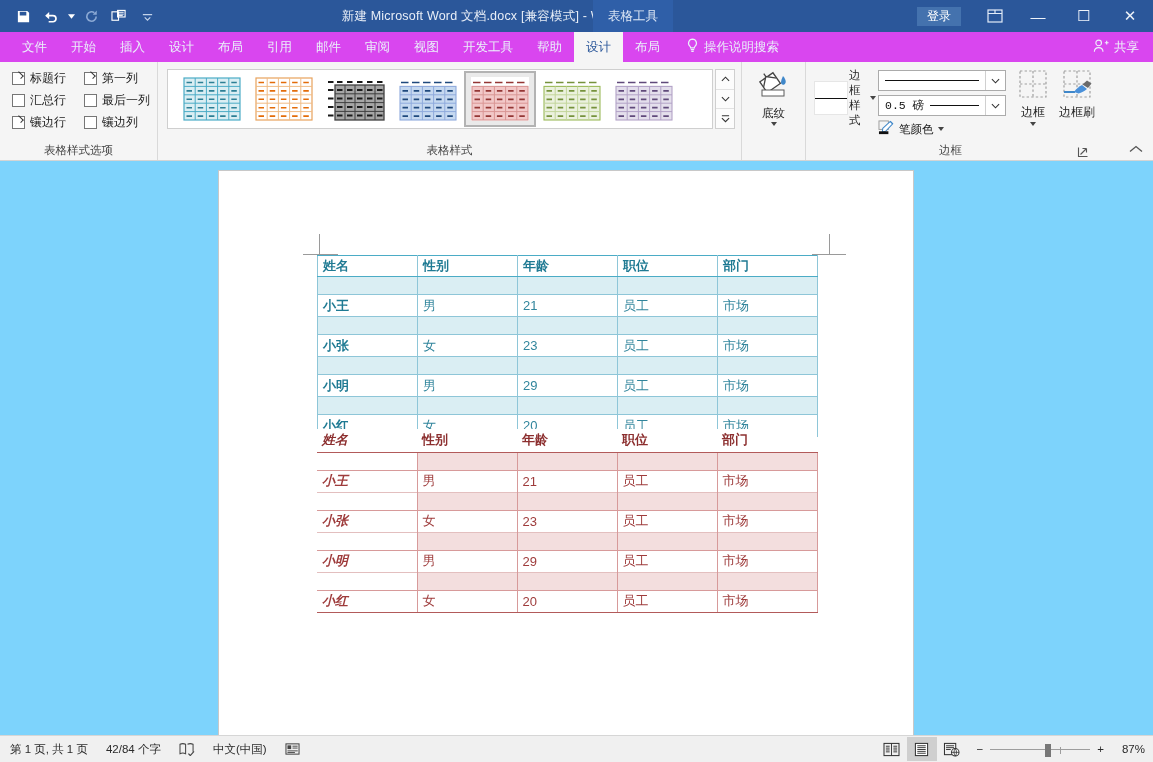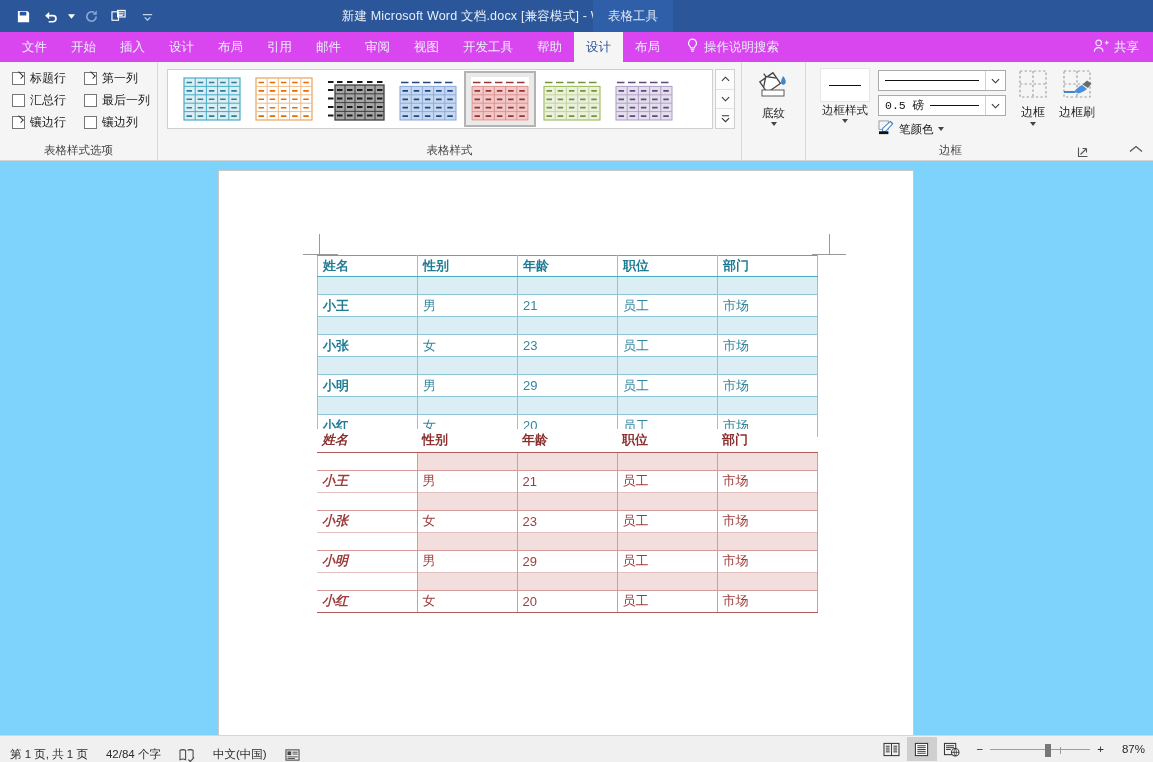--- a/index.html
+++ b/index.html
@@ -102,21 +102,21 @@
   .big-btn{
     position:absolute;top:6px;left:0;right:0;display:flex;flex-direction:column;
     align-items:center;gap:1px;
   }
   .big-btn .lbl{font-size:11.5px;color:#1a1a1a;}
   .caret{width:0;height:0;border-left:3.5px solid transparent;border-right:3.5px solid transparent;border-top:4px solid #444;}
 
   
   .g-borders{width:290px;}
   .bstyle{
-    position:absolute;left:8px;top:6px;width:62px;display:flex;flex-direction:column;
+    position:absolute;left:8px;top:6px;width:62px;display:flex;flex-direction:row;
     align-items:center;gap:1px;
   }
   .bstyle .preview{width:50px;height:34px;background:#fff;border:1px solid #e6e6e6;display:flex;align-items:center;justify-content:center;box-sizing:border-box;}
   .bstyle .preview i{display:block;width:32px;height:0;border-top:1.5px solid #111;}
   .pen-rows{position:absolute;left:72px;top:8px;width:130px;}
   .combo{
     width:128px;height:21px;border:1px solid #ababab;background:#fff;box-sizing:border-box;
     display:flex;align-items:center;position:relative;margin-bottom:4px;
   }
   .combo .inner{flex:1;display:flex;align-items:center;padding:0 6px;gap:6px;font-size:11.5px;color:#111;overflow:hidden;font-family:Liberation Mono, monospace;}
@@ -174,21 +174,21 @@
   #t2 tr.band td{background:#f3dede;height:18px;border-top:1px solid #e3bfbf;}
   #t2 tr.band td.c1{background:#fff;border-left:0;}
   #t2 tr.data td{background:#fff;height:22px;border-top:1px solid #d79a9a;}
   #t2 tr.data td.c1{border-left:0;font-style:italic;font-weight:bold;color:#9e3b3b;}
   #t2 tr.band td.c5,#t2 tr.data td.c5{border-right:1px solid #d79a9a;}
   #t2 tr.last td{border-bottom:1.3px solid #b25a5a;}
 
   
   .statusbar{
     height:26px;background:#f0f0f0;border-top:1px solid #d6d6d6;flex:none;
-    display:flex;align-items:flex-end;font-size:11.5px;color:#2b2b2b;position:relative;
+    display:flex;align-items:center;font-size:11.5px;color:#2b2b2b;position:relative;
   }
   .st-left{display:flex;align-items:center;gap:18px;padding-left:10px;}
   .st-item{display:flex;align-items:center;gap:5px;}
   .st-right{position:absolute;right:8px;top:0;height:26px;display:flex;align-items:center;gap:0;}
   .viewbtn{width:30px;height:24px;display:flex;align-items:center;justify-content:center;color:#333;}
   .viewbtn.active{background:#cfcfcf;}
   .zoomctl{display:flex;align-items:center;gap:7px;margin-left:10px;}
   .zoom-track{width:100px;height:0;border-top:1px solid #9d9d9d;position:relative;}
   .zoom-thumb{position:absolute;left:55px;top:-6px;width:6px;height:13px;background:#777;}
   .zoom-mid{position:absolute;left:70px;top:-3px;width:0;height:7px;border-left:1px solid #9d9d9d;}
@@ -234,20 +234,32 @@
         <svg width="13" height="13" viewBox="0 0 14 14">
             <path fill="none" stroke="#c3d3ea" stroke-width="1.3" d="M2 5h10M4 8l3 3 3-3"></path>
           </svg>
       </div>
     </div>
 
     <div class="title-text">新建 Microsoft Word 文档.docx [兼容模式]  -  Word</div>
 
     <div class="ctx-tab">表格工具</div>
 
+    <div class="win-right">
+      <div class="signin">登录</div>
+      <div class="ribbon-display">
+        <svg width="16" height="14" viewBox="0 0 16 14">
+            <rect x="1" y="1" width="14" height="12" fill="none" stroke="#e3ecf8" stroke-width="1.2"></rect>
+            <path stroke="#e3ecf8" stroke-width="1.2" d="M1 4.5h14M8 1v3.5"></path>
+          </svg>
+      </div>
+      <div class="wbtn">—</div>
+      <div class="wbtn">☐</div>
+      <div class="wbtn close">✕</div>
+    </div>
   </div>
 
   <div class="tabbar">
     <div class="tabs">
       <div class="tab">文件</div>
       <div class="tab">开始</div>
       <div class="tab">插入</div>
       <div class="tab">设计</div>
       <div class="tab">布局</div>
       <div class="tab">引用</div>

